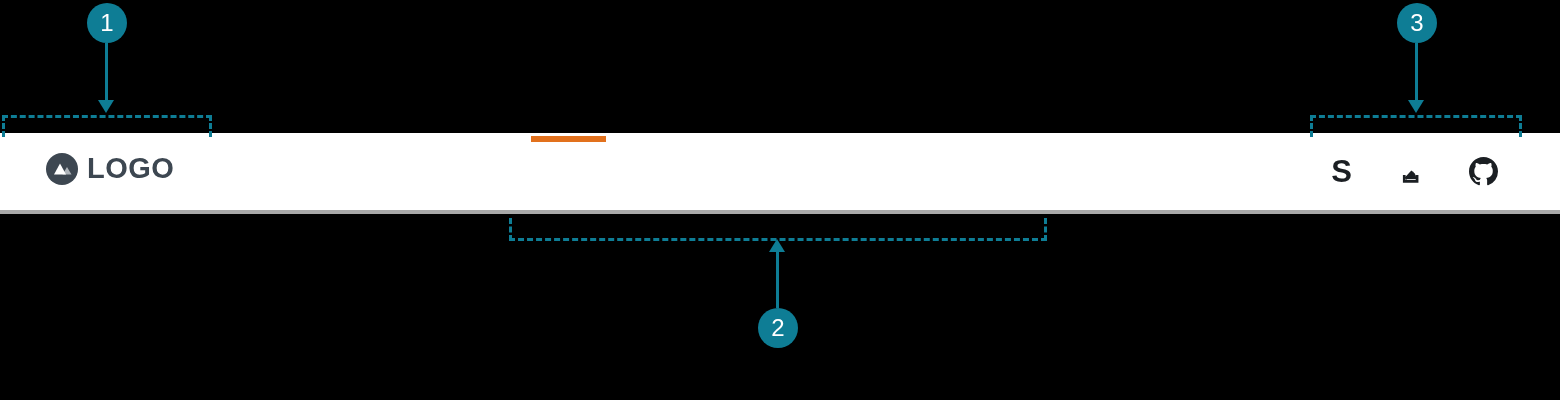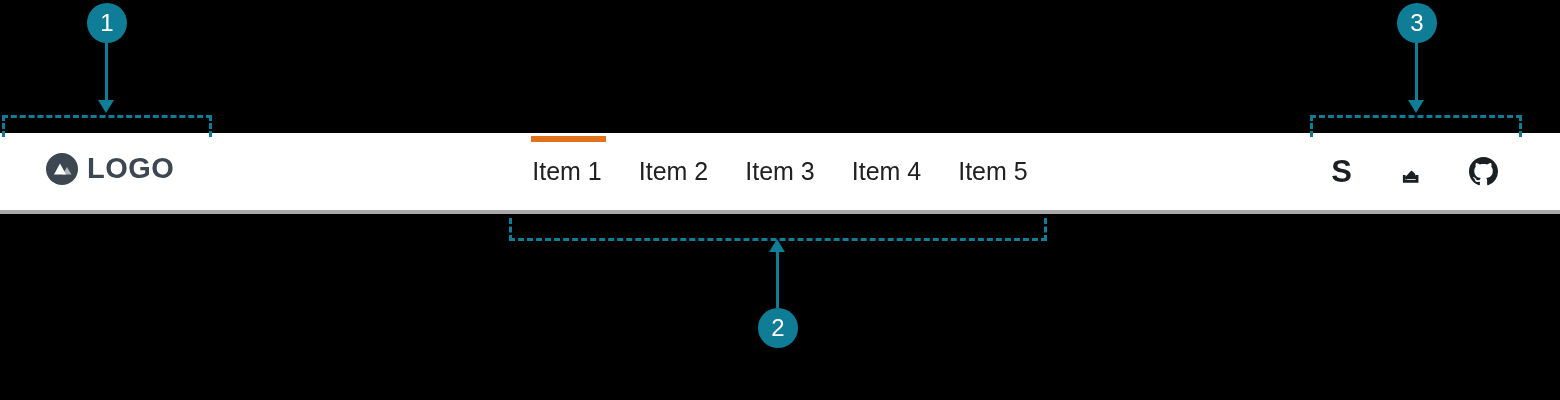--- a/index.html
+++ b/index.html
@@ -132,27 +132,20 @@
         <circle cx="16" cy="16" r="16" fill="#3d4751"></circle>
         <path d="M16.5 21.5 L21 14 L25.5 21.5 Z" fill="#aeb4ba"></path>
         <path d="M8 21.5 L14 10.5 L20 21.5 Z" fill="#ffffff"></path>
       </svg>
     </span>
     <span class="logo-text">LOGO</span>
   </div>
 
   <div class="accent-bar"></div>
 
-  <ul class="nav-list">
-    <li class="nav-item">Item 1</li>
-    <li class="nav-item">Item 2</li>
-    <li class="nav-item">Item 3</li>
-    <li class="nav-item">Item 4</li>
-    <li class="nav-item">Item 5</li>
-  </ul>
 
   <div class="icon-group">
     <span class="icon-s">S</span>
     <span>
       <svg viewBox="0 0 32 32" width="27" height="27" fill="#1b1f23" aria-hidden="true">
         <path d="M7 20 h3.2 v6.2 h12 v-6.2 h3.2 v9.4 H7 Z"></path>
         <rect x="11" y="22.2" width="11.8" height="2.9"></rect>
         <rect x="11" y="22.2" width="11.8" height="2.9" transform="rotate(-12 11.5 25)"></rect>
         <rect x="11" y="22.2" width="11.8" height="2.9" transform="rotate(-24 11.5 25)"></rect>
         <rect x="11" y="22.2" width="11.8" height="2.9" transform="rotate(-36 11.5 25)"></rect>

